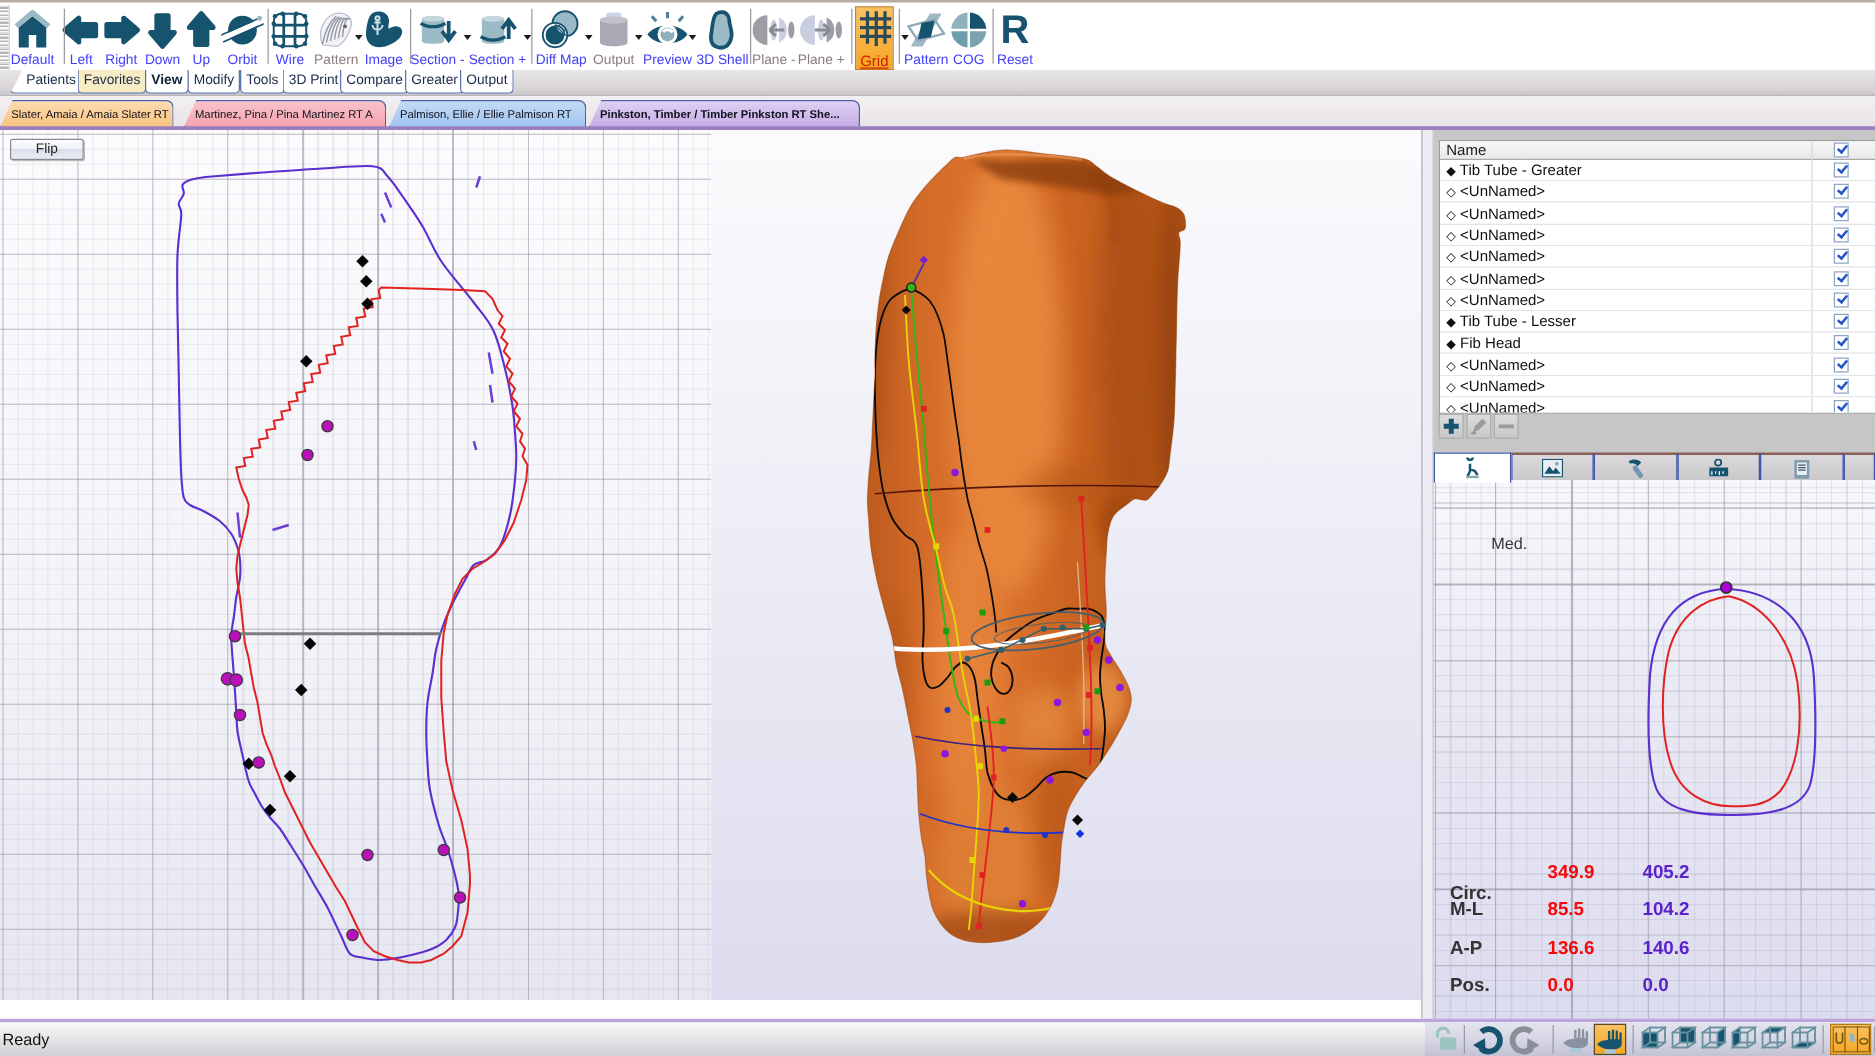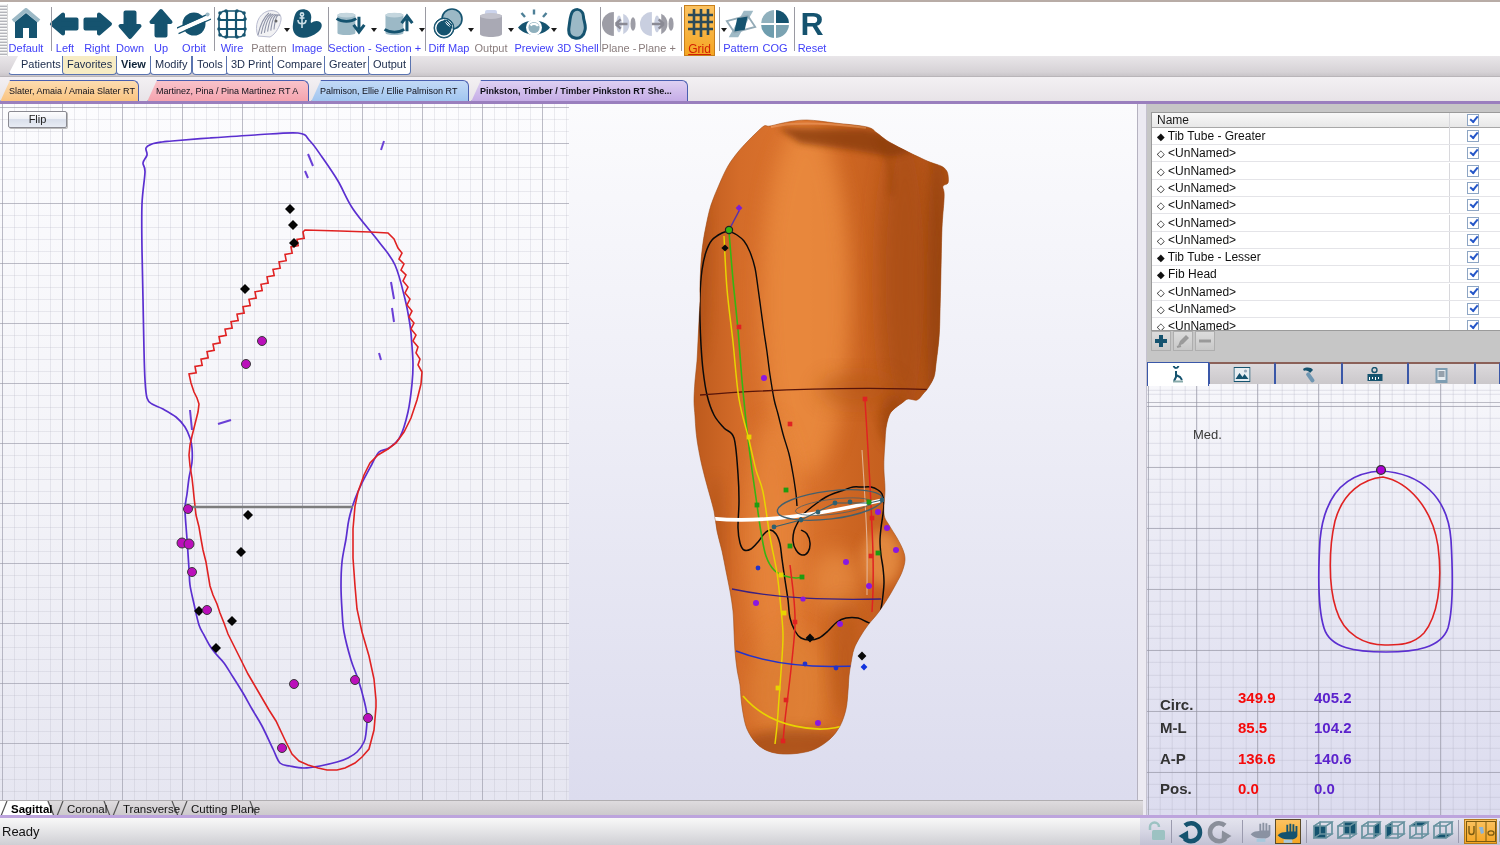--- a/index.html
+++ b/index.html
@@ -597,43 +597,33 @@
           <span style="position:absolute;left:50%;top:3px;transform:translateX(-50%)"></span>
         </div>
       </div>
       <div id="rgrid">
         <span style="position:absolute;left:46px;top:43px;font-size:13px;color:#383838">Med.</span>
         <svg style="position:absolute;left:0;top:0" width="353" height="431" viewBox="0 0 353 431">
           <path d="M234 87 C273 89 301 112 304 156 C306 191 306 226 301 244 C294 264 268 268 239 268 C208 268 183 264 177 244 C171 225 171 190 173 156 C177 113 197 89 234 87 Z" fill="none" stroke="#5b2fd0" stroke-width="1.7"></path>
           <path d="M236 93 C261 98 285 123 291 162 C296 201 290 233 277 249 C265 262 249 261 238 261 C219 261 197 252 189 225 C181 200 182 163 188 137 C196 108 216 95 236 93 Z" fill="none" stroke="#e02222" stroke-width="1.6"></path>
           <circle cx="234" cy="86" r="4.4" fill="#ae00d8" stroke="#333" stroke-width="1.4"></circle>
         </svg>
-        <span class="meas" style="left:13px;top:312px;color:#333">Circ.</span>
+        <span class="meas" style="left:13px;top:322px;color:#333">Circ.</span>
         <span class="meas" style="left:91px;top:305px;color:#f50a0a">349.9</span>
         <span class="meas" style="left:167px;top:305px;color:#5b22cc">405.2</span>
         <span class="meas" style="left:13px;top:335px;color:#333">M-L</span>
         <span class="meas" style="left:91px;top:335px;color:#f50a0a">85.5</span>
         <span class="meas" style="left:167px;top:335px;color:#5b22cc">104.2</span>
         <span class="meas" style="left:13px;top:366px;color:#333">A-P</span>
         <span class="meas" style="left:91px;top:366px;color:#f50a0a">136.6</span>
         <span class="meas" style="left:167px;top:366px;color:#5b22cc">140.6</span>
         <span class="meas" style="left:13px;top:396px;color:#333">Pos.</span>
         <span class="meas" style="left:91px;top:396px;color:#f50a0a">0.0</span>
         <span class="meas" style="left:167px;top:396px;color:#5b22cc">0.0</span>
       </div>
-    </div>
-<div id="vtabs" class="abs">
-      <svg style="position:absolute;left:0;top:0" width="1143" height="15" viewBox="0 0 1143 15">
-        <path d="M0 0 L47 0 L53 15 L0 15 Z" fill="#ffffff"></path>
-        <path d="M1 15 L7 0 M48 0 L54 15 M57 15 L63 0 M104 0 L110 15 M113 15 L119 0 M172 0 L178 15 M181 15 L187 0 M250 0 L256 15" stroke="#555" stroke-width="1.2" fill="none"></path>
-        <text x="11" y="11.5" font-size="11.5" font-weight="bold" fill="#000" font-family="Liberation Sans">Sagittal</text>
-        <text x="67" y="11.5" font-size="11.5" fill="#111" font-family="Liberation Sans">Coronal</text>
-        <text x="123" y="11.5" font-size="11.5" fill="#111" font-family="Liberation Sans">Transverse</text>
-        <text x="191" y="11.5" font-size="11.5" fill="#111" font-family="Liberation Sans">Cutting Plane</text>
-      </svg>
     </div>
 <div id="pline2" class="abs"></div>
 <div id="statusbar" class="abs">
       <span style="position:absolute;left:2px;top:6px;font-size:13px;color:#111">Ready</span>
     </div>
 <div id="btoolbar" class="abs">
       <svg style="position:absolute;left:6px;top:3px" width="22" height="21" viewBox="0 0 22 21">
         <path d="M4 9 V6 a4.5 4.5 0 0 1 9 0" fill="none" stroke="#9cc2c2" stroke-width="2.5"></path>
         <rect x="6" y="9" width="13" height="10" rx="1.5" fill="#9cc2c2"></rect>
       </svg>

